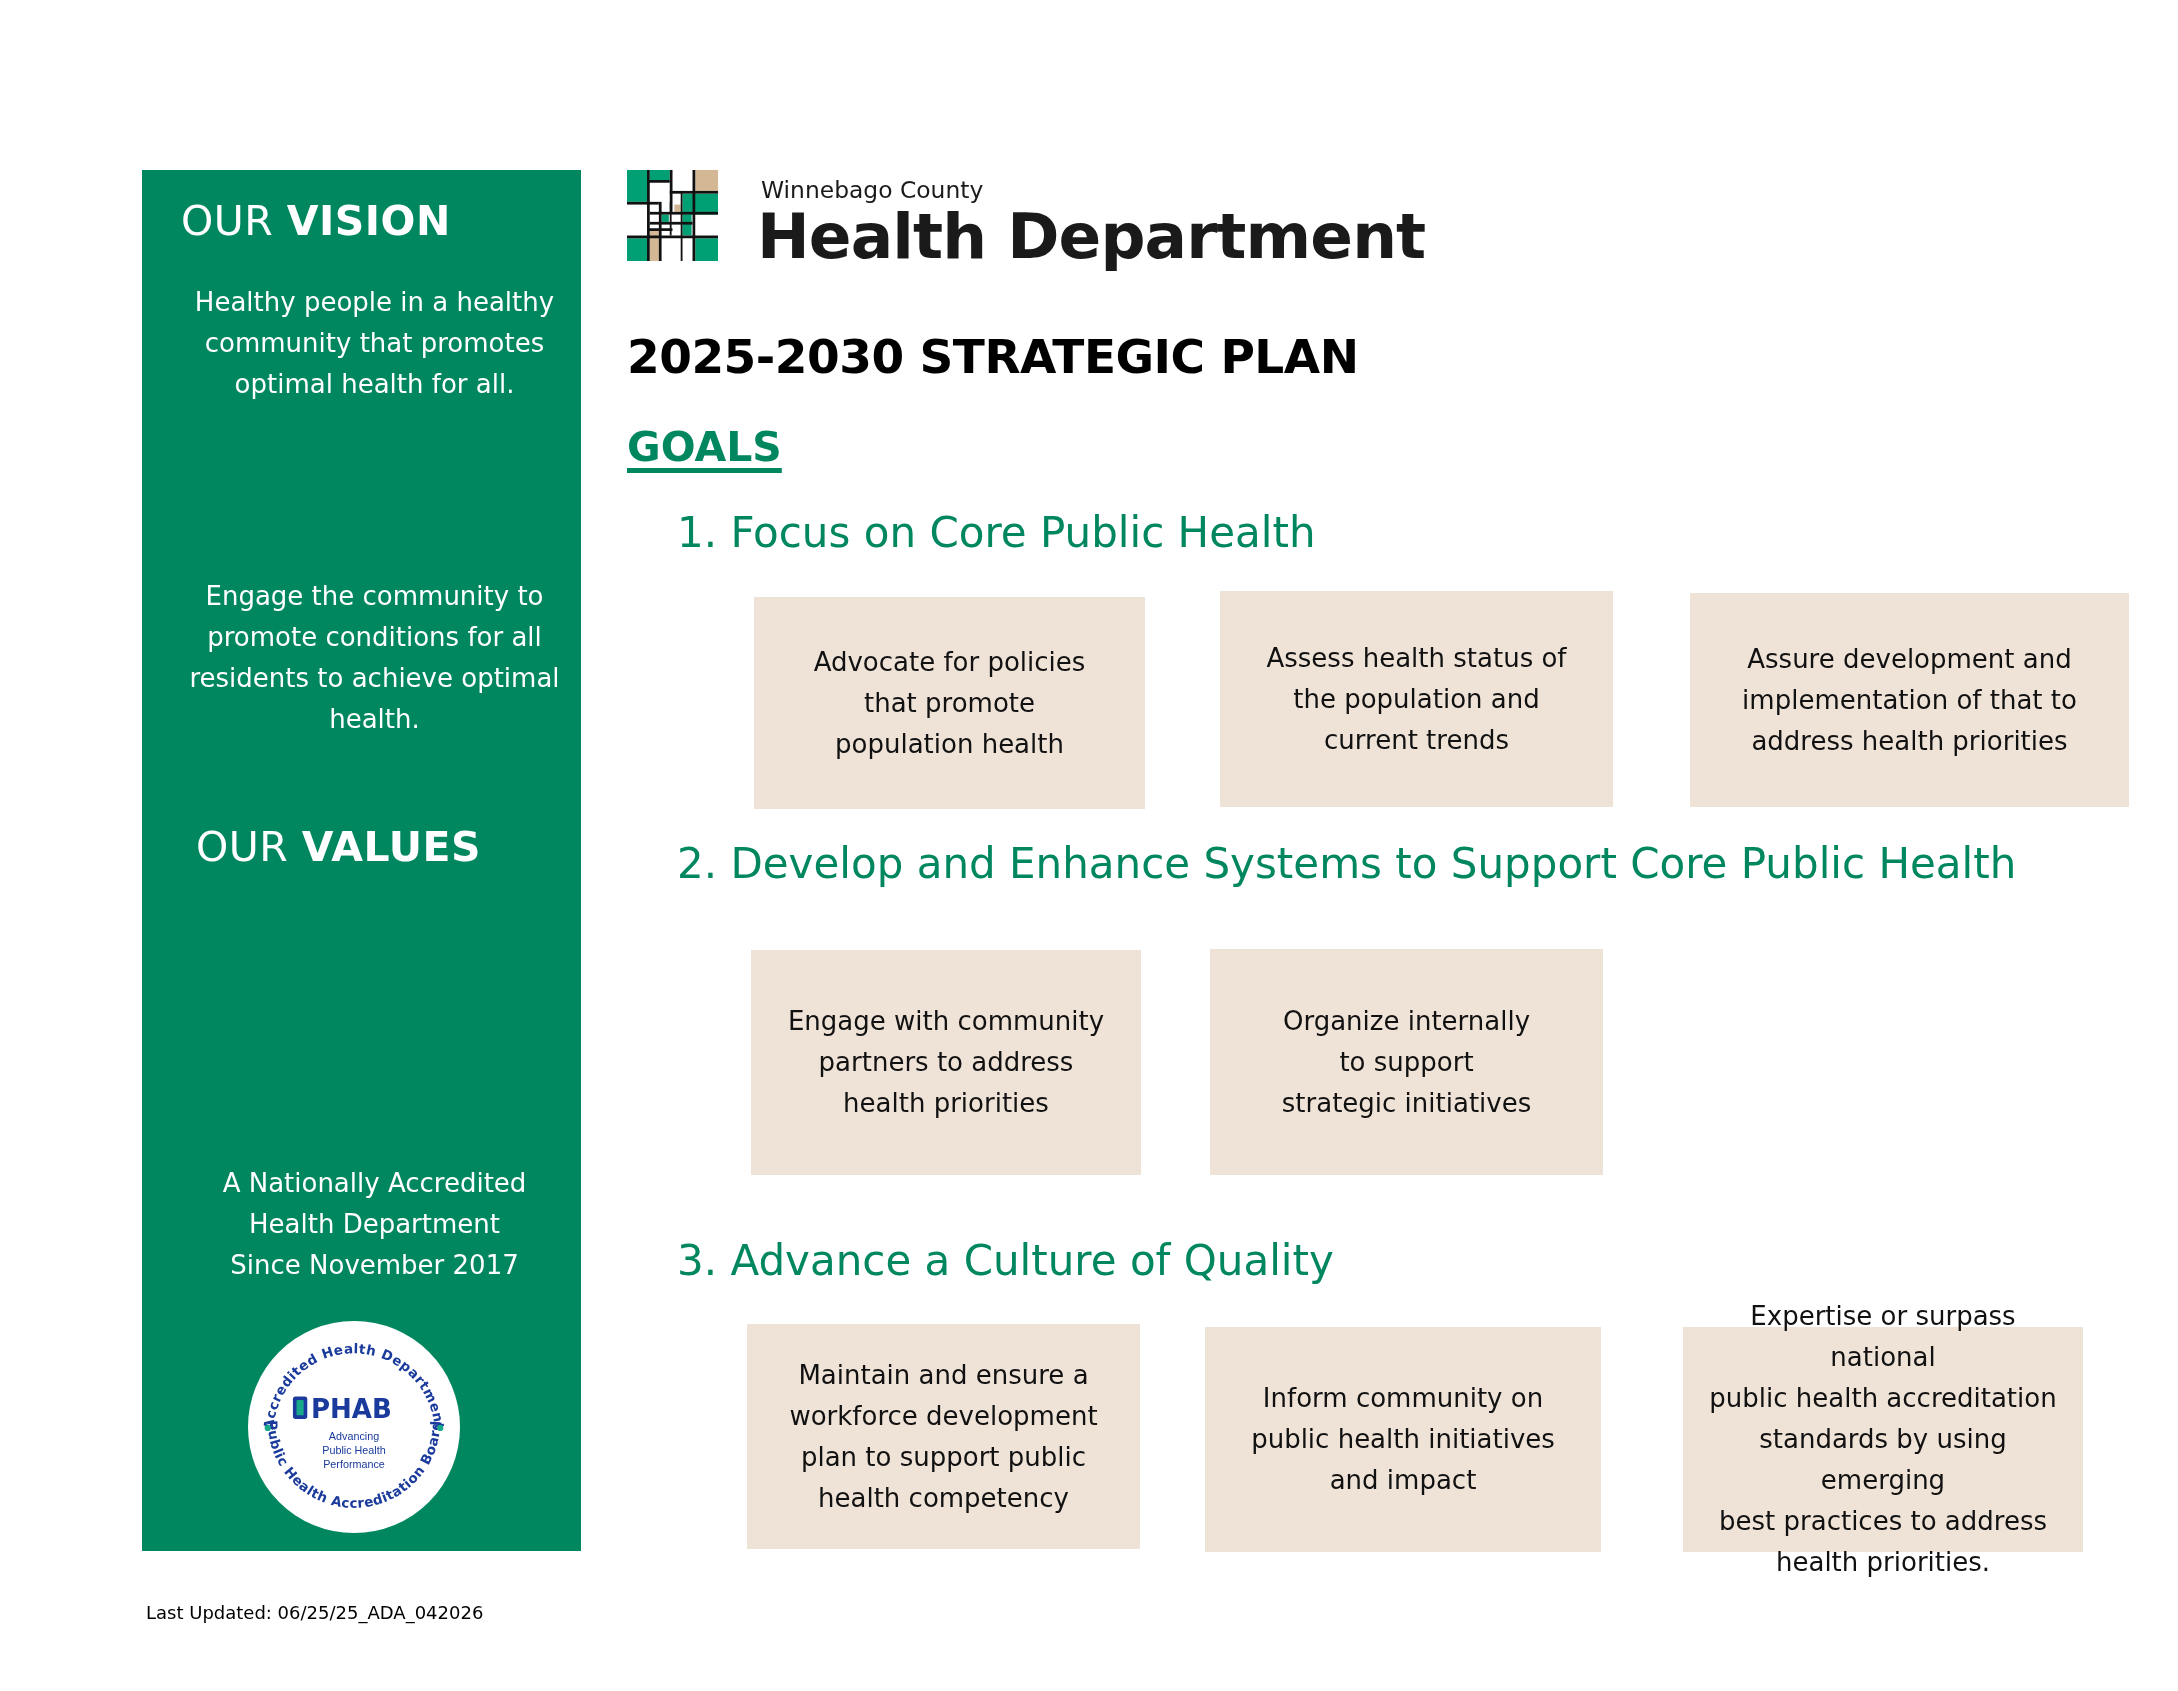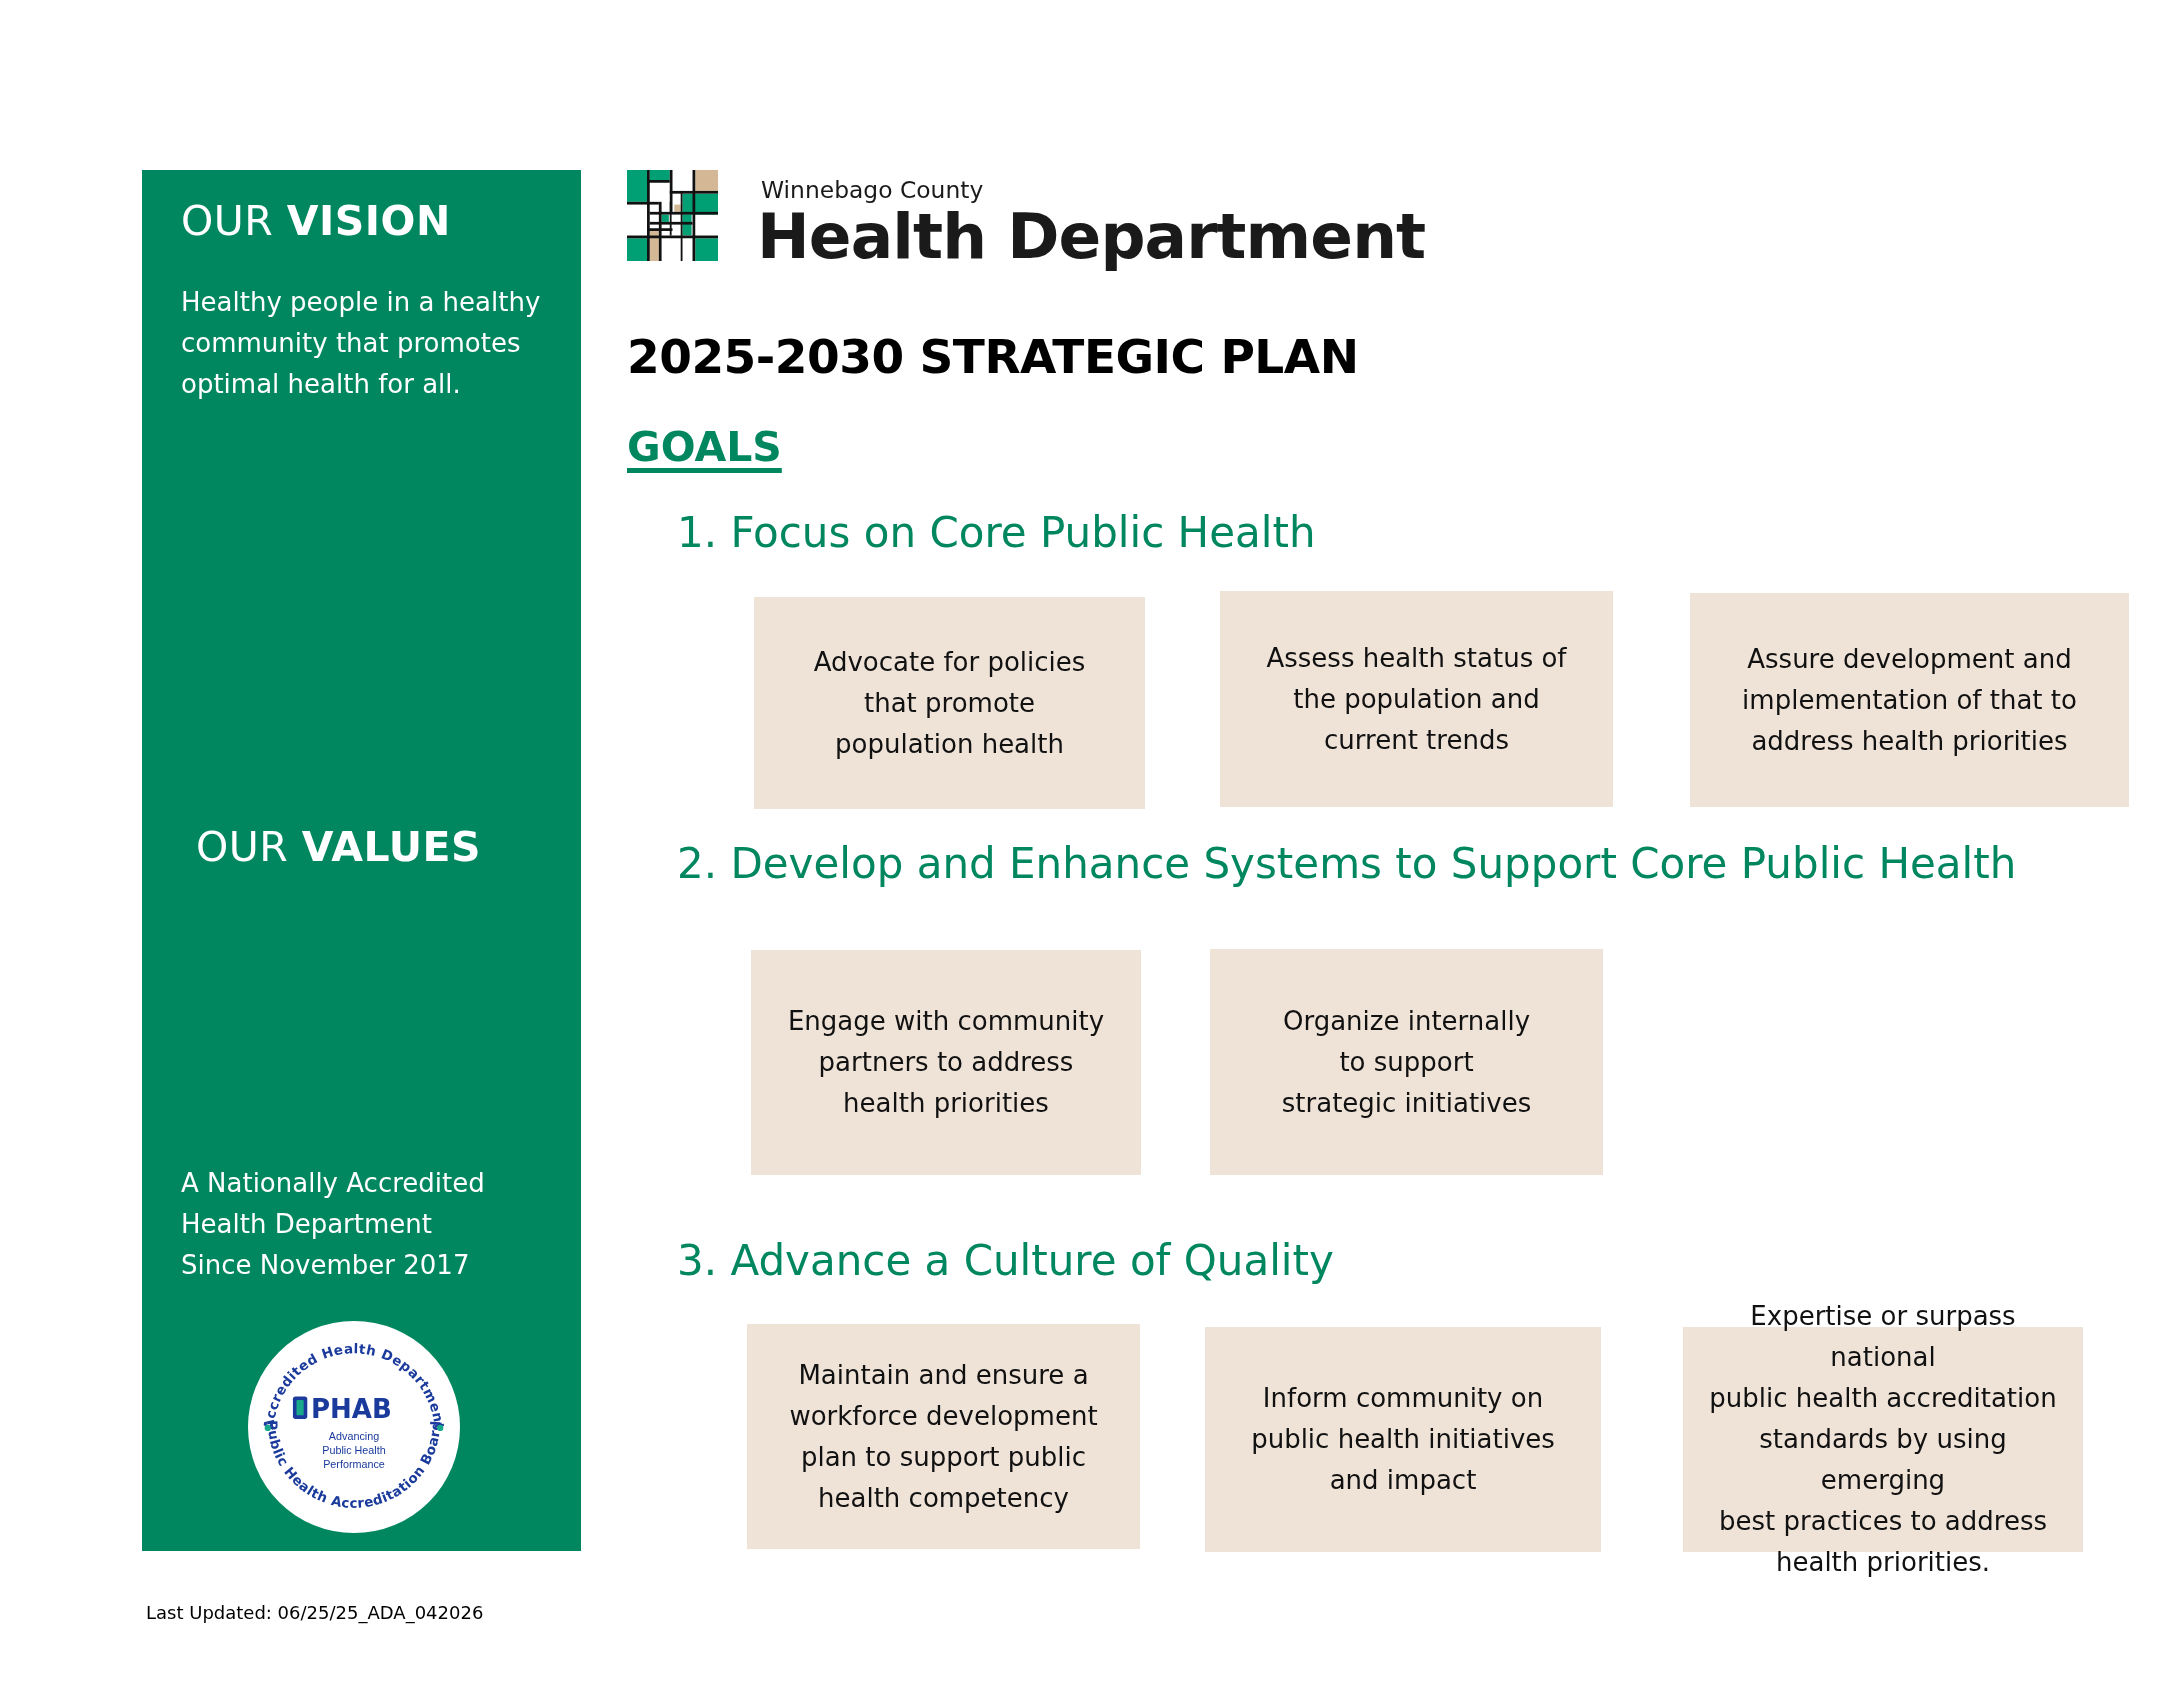--- a/index.html
+++ b/index.html
@@ -1,19 +1,19 @@
 <!DOCTYPE html>
 <html style="font-size:14.4px"><head>
 <meta charset="utf-8">
 <style>
   html, body { margin: 0; padding: 0; background: #ffffff; }
   body { width: 2178px; height: 1691px; position: relative; overflow: hidden; font-family: "DejaVu Sans", "Liberation Sans", sans-serif; }
 
   
-  .sidebar { position: absolute; left: 142px; top: 170px; width: 439px; height: 1381px; background: #00875f; color: #ffffff; }
+  .sidebar { position: absolute; left: 142px; top: 170px; width: 439px; height: 1381px; background: #00875f; color: #ffffff; text-align: center; }
   .sb-heading { position: absolute; left: 39px; font-size: 41px; letter-spacing: 0.5px; white-space: nowrap; }
   .sb-heading b { font-weight: bold; }
   .sb-text { position: absolute; left: 39px; font-size: 26px; line-height: 41px; width: 387px; }
   .sb-values { position: absolute; left: 39px; top: 740px; font-size: 26px; line-height: 38px; }
   .sb-values div { white-space: nowrap; }
 
   .badge { position: absolute; left: 106px; top: 1151px; width: 212px; height: 212px; border-radius: 50%; background: #ffffff; }
   .badge svg { position: absolute; left: 0; top: 0; }
 
   
@@ -34,20 +34,21 @@
 </head>
 <body>
 
 <div class="sidebar">
   <div class="sb-heading" style="top:27px;">
     <span>OUR</span>
     <b>VISION</b>
   </div>
   <div class="sb-text" style="top:112px;">Healthy people in a healthy community that promotes optimal health for all.</div>
 
+  <div class="sb-text" style="top:406px;">Engage the community to promote conditions for all residents to achieve optimal health.</div>
 
   <div class="sb-heading" style="top:653px;margin-left:15px;">
     <span>OUR</span>
     <b>VALUES</b>
   </div>
 
   <div class="sb-text" style="top:993px; line-height:41px;">
     <div>A Nationally Accredited</div>
     <div>Health Department</div>
     <div>Since November 2017</div>

